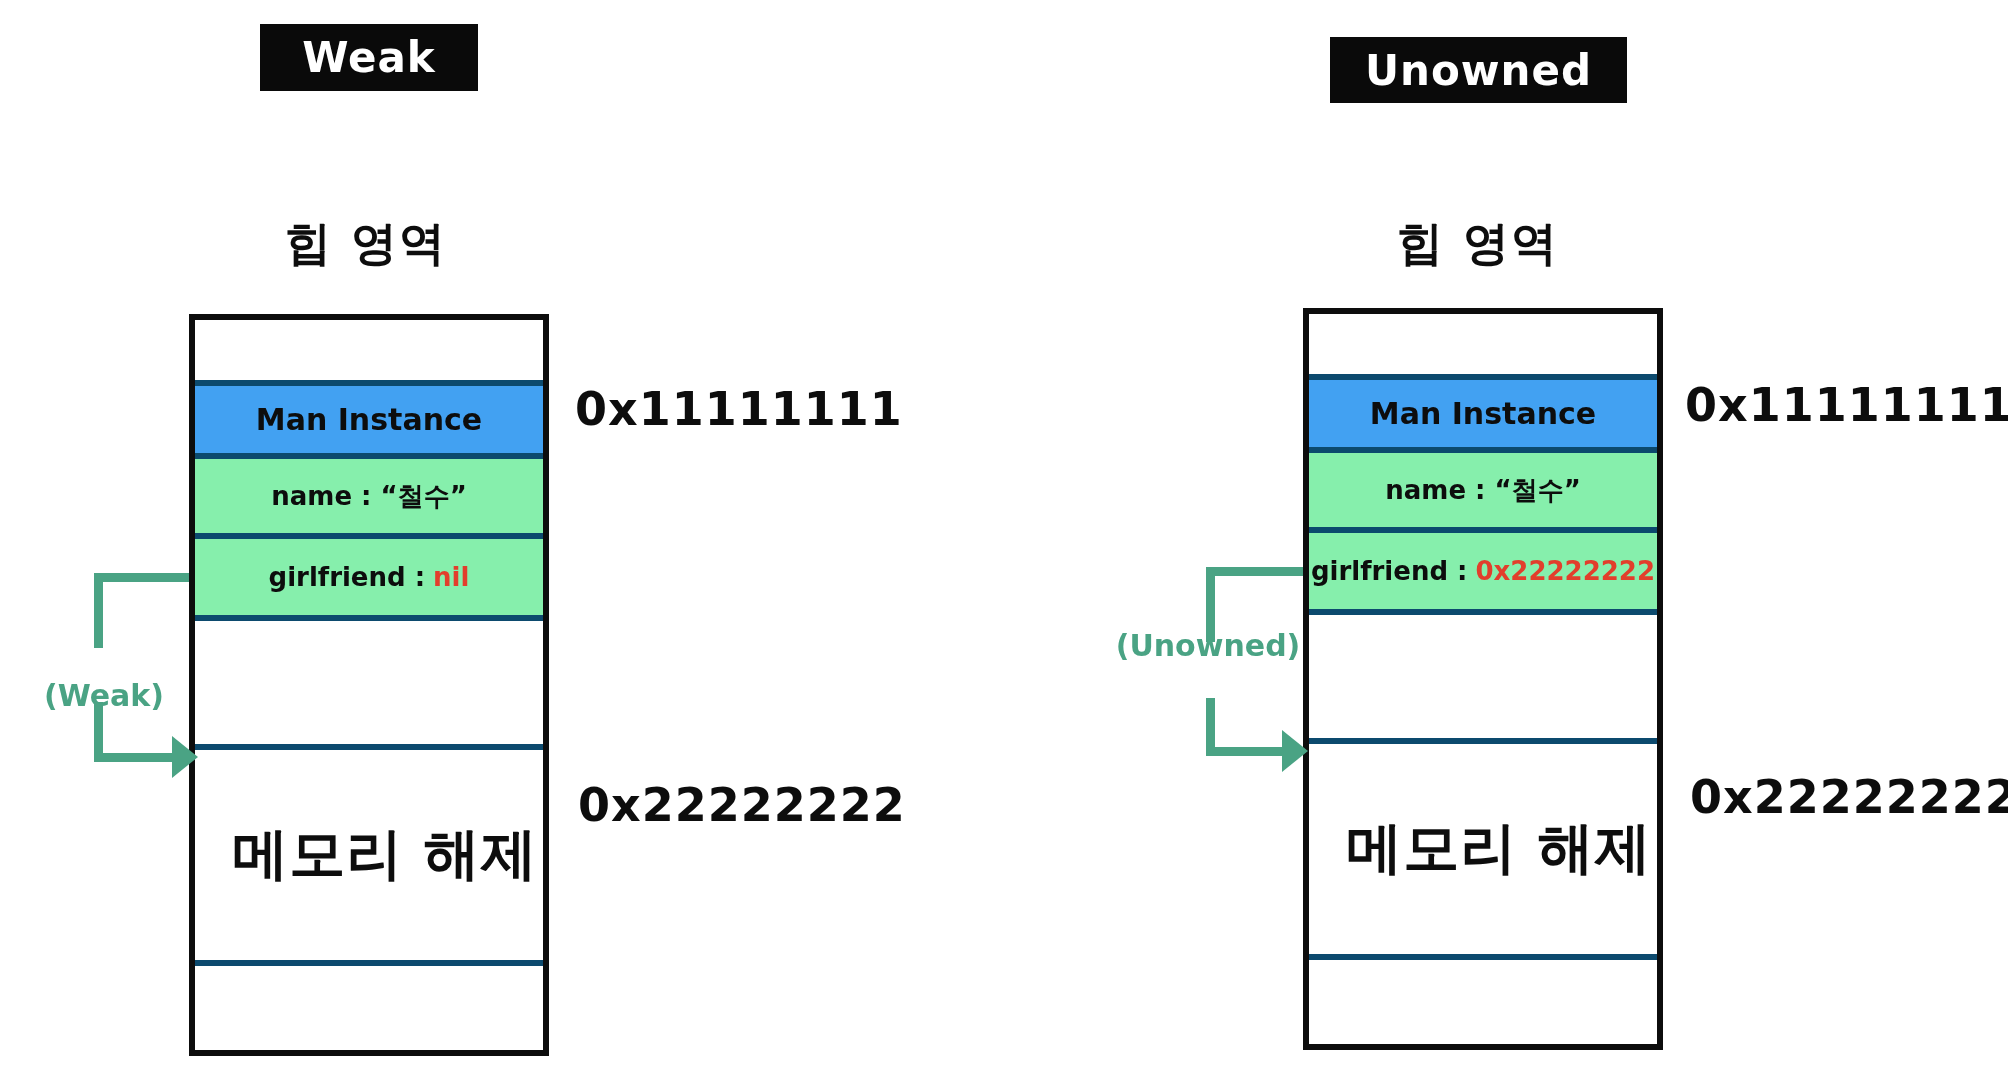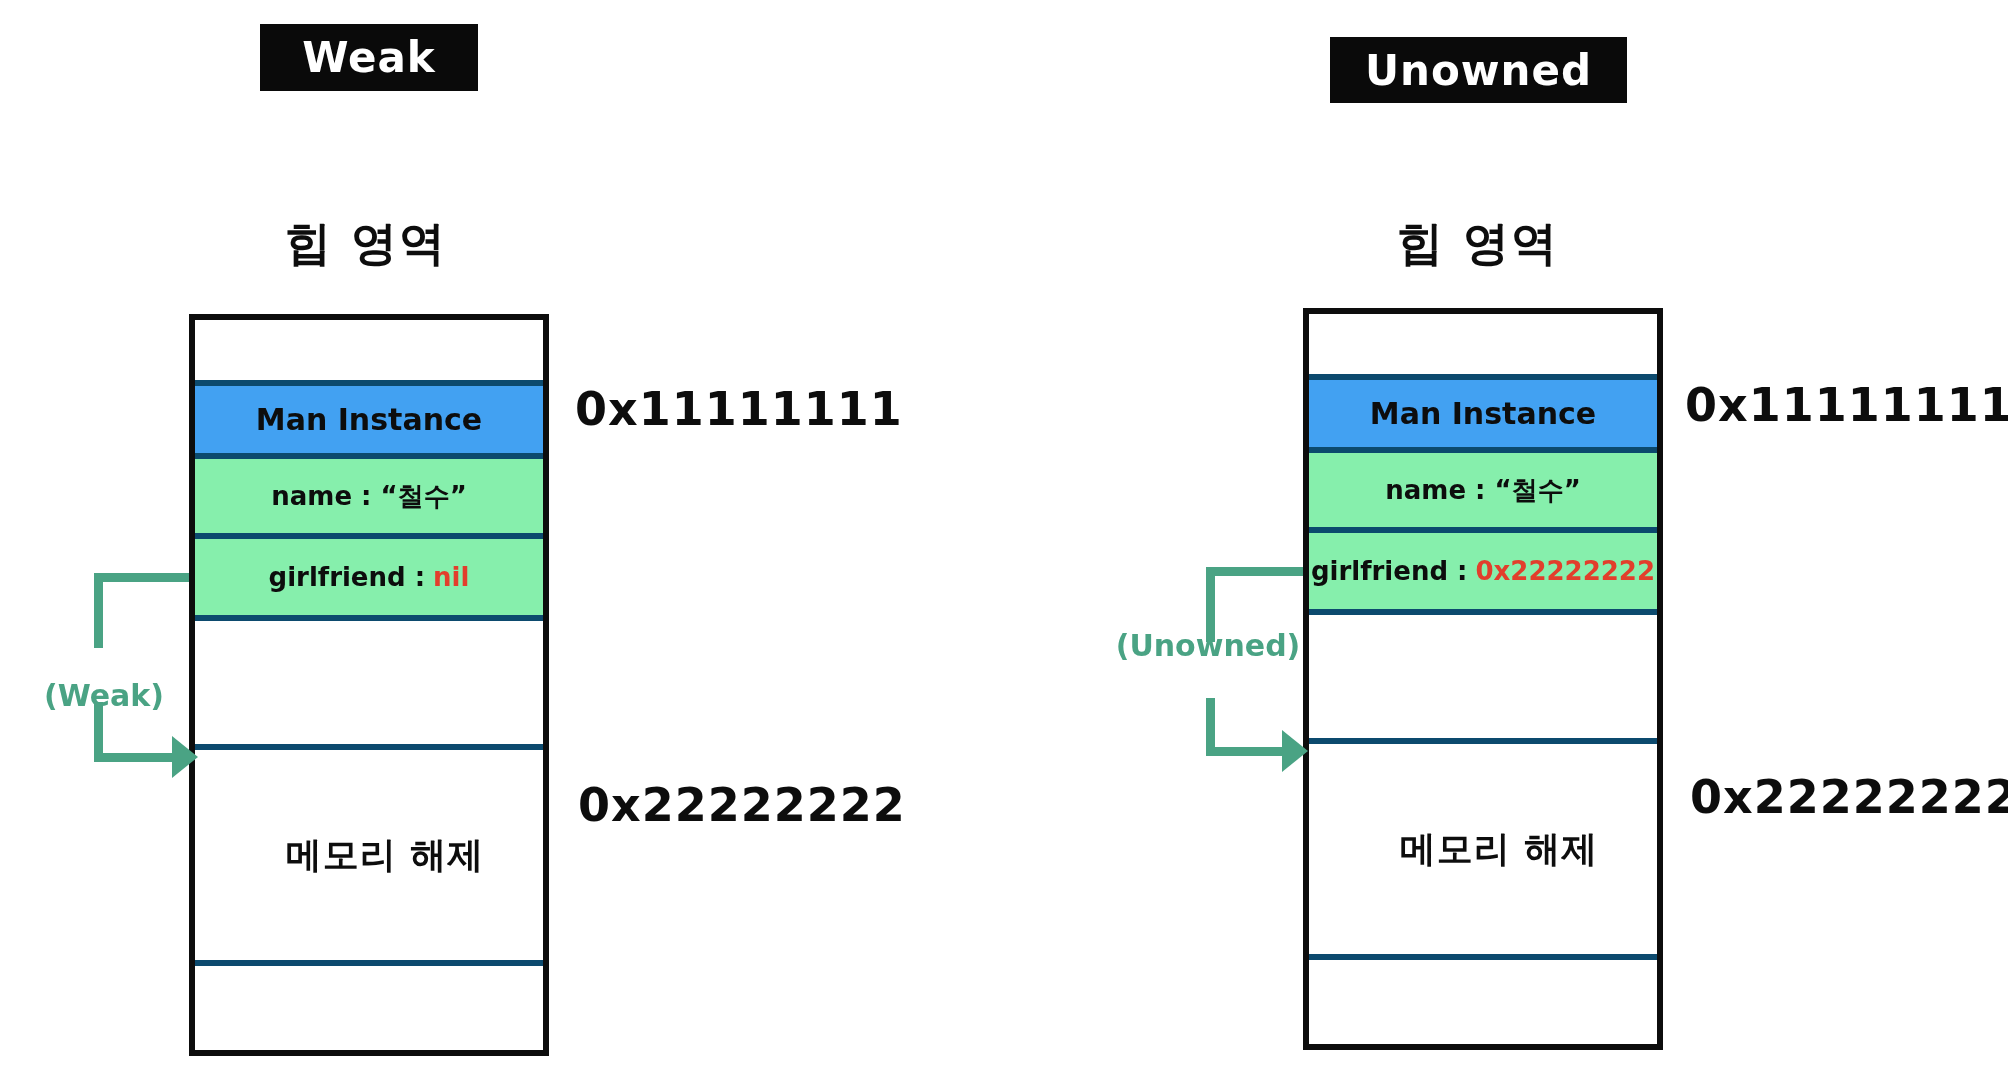--- a/index.html
+++ b/index.html
@@ -19,21 +19,21 @@
     box-sizing:border-box;border:6px solid #0d0d0d;background:#ffffff;
     display:flex;flex-direction:column;
   }
   .row{
     box-sizing:border-box;display:flex;align-items:center;justify-content:center;
     background:#ffffff;
   }
   .row + .row{border-top:6px solid #0c4a6e;}
   .row.instance{background:#42a1f2;font-size:30px;}
   .row.property{background:#86efac;font-size:26px;}
-  .row.freed{font-size:36px;letter-spacing:1px;padding-left:32px;}
+  .row.freed{font-size:56px;letter-spacing:1px;padding-left:32px;}
   .row .red{color:#e23e2c;margin-left:8px;}
   .addr{font-size:46px;letter-spacing:1px;white-space:nowrap;text-align:center;}
   .arrow-seg{background:#4aa384;}
   .arrow-label{color:#4aa384;font-size:30px;text-align:center;white-space:nowrap;}
   .arrow-head{
     width:0;height:0;border-top:21px solid transparent;border-bottom:21px solid transparent;
     border-left:26px solid #4aa384;
   }
 </style>
 </head>

